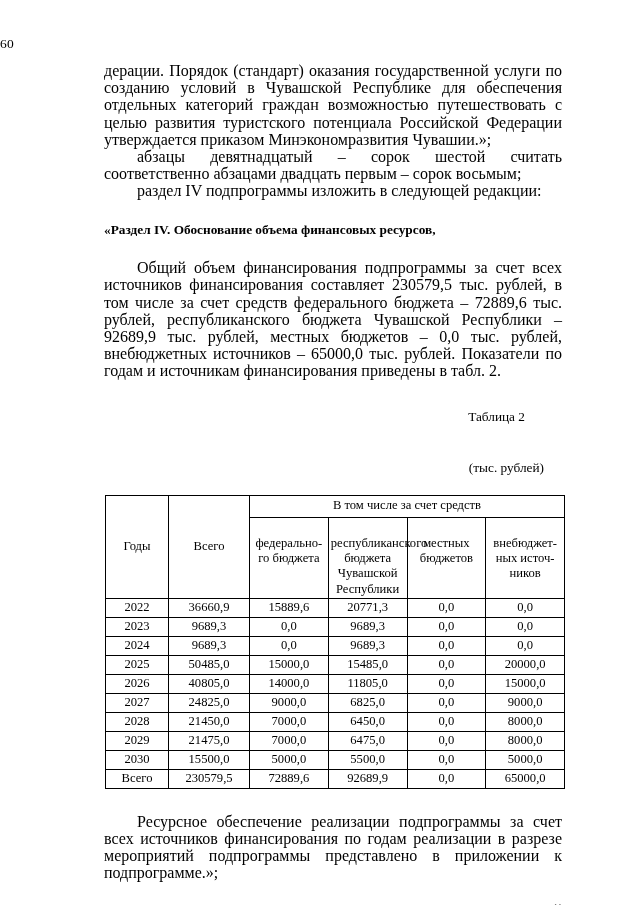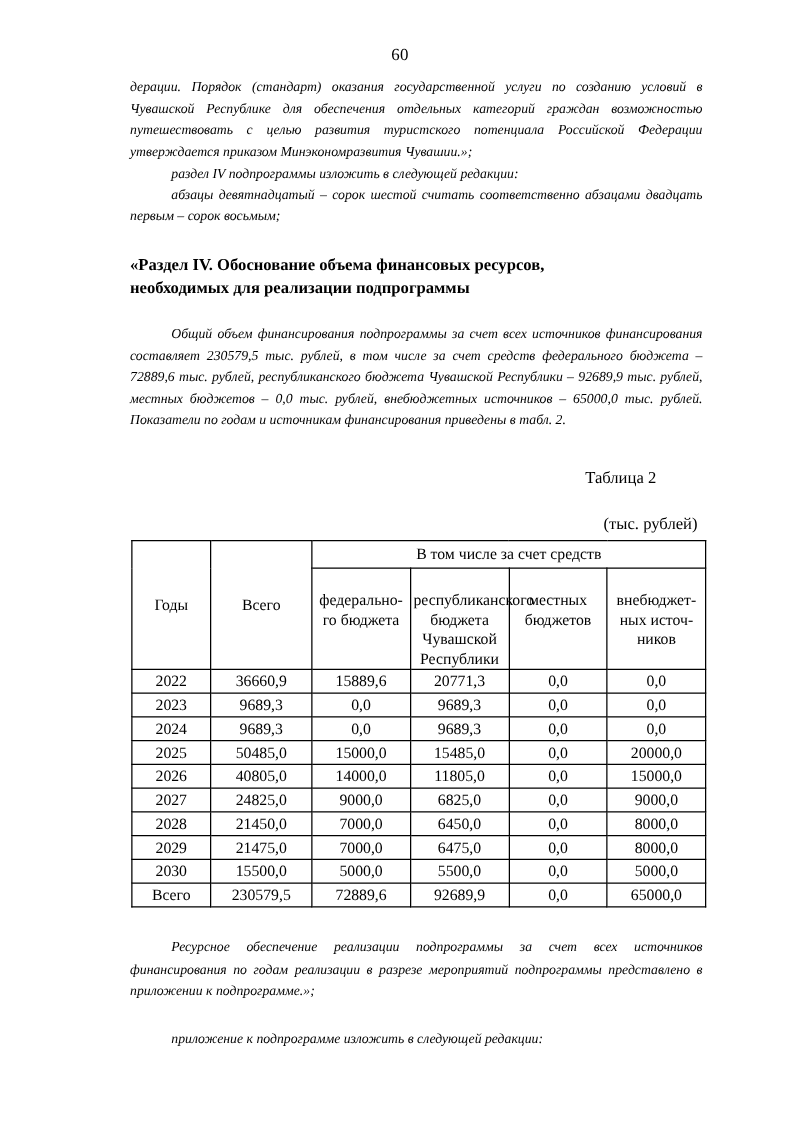--- a/index.html
+++ b/index.html
@@ -15,38 +15,37 @@
     overflow: hidden;
   }
   .page {
     position: relative;
     width: 640px;
     height: 905px;
     box-sizing: border-box;
     padding: 0;
   }
   .page-number {
-    text-align: center;
+    text-align: left;
     font-size: 13.5px;
     margin-top: 36px;
     margin-bottom: 10px;
     letter-spacing: 0.3px;
   }
   .content {
     padding-left: 104px;
     padding-right: 78px;
   }
   p.body {
     margin: 0;
-    font-size: 11px;
+    font-size: 16px;
     line-height: 17.2px;
     text-align: justify;
     text-indent: 0;
     hyphens: none;
-    font-style: italic;
   }
   p.indent {
     text-indent: 33px;
   }
   .heading {
     text-align: left;
     font-weight: bold;
     font-size: 13.3px;
     line-height: 17.5px;
     margin: 0;
@@ -59,21 +58,21 @@
 
   .table-caption {
     text-align: right;
     font-size: 13.3px;
     margin: 12px;
     padding-right: 25px;
   }
   .units-caption {
     text-align: right;
     font-size: 13.3px;
-    margin: 0;
+    margin: 14px;
     padding-right: 4px;
   }
 
   table.fin {
     border-collapse: collapse;
     width: 460px;
     margin-left: 1px;
     table-layout: fixed;
     font-size: 12.6px;
   }
@@ -107,28 +106,27 @@
 <body>
 
 <div class="page">
 
   <div class="page-number">60</div>
 
   <div class="content">
 
     <p class="body">дерации. Порядок (стандарт) оказания государственной услуги по созданию условий в Чувашской Республике для обеспечения отдельных категорий граждан возможностью путешествовать с целью развития туристского потенциала Российской Федерации утверждается приказом Минэкономразвития Чувашии.»;</p>
 
+    <p class="body indent">абзацы девятнадцатый – сорок шестой считать соответственно абзацами двадцать первым – сорок восьмым;</p>
+
     <p class="body indent">раздел IV подпрограммы изложить в следующей редакции:</p>
 
-    <p class="body indent">абзацы девятнадцатый – сорок шестой считать соответственно абзацами двадцать первым – сорок восьмым;</p>
-
     <div class="gap-l"></div>
 
     <p class="heading">«Раздел IV. Обоснование объема финансовых ресурсов,</p>
-    <p class="heading">необходимых для реализации подпрограммы</p>
 
     <div class="gap-l"></div>
 
     <p class="body indent">Общий объем финансирования подпрограммы за счет всех источников финансирования составляет 230579,5 тыс. рублей, в том числе за счет средств федерального бюджета – 72889,6 тыс. рублей, республиканского бюджета Чувашской Республики – 92689,9 тыс. рублей, местных бюджетов – 0,0 тыс. рублей, внебюджетных источников – 65000,0 тыс. рублей. Показатели по годам и источникам финансирования приведены в табл. 2.</p>
 
     <div class="gap-m"></div>
 
     <p class="table-caption">Таблица 2</p>
 
     <div class="gap-s"></div>

